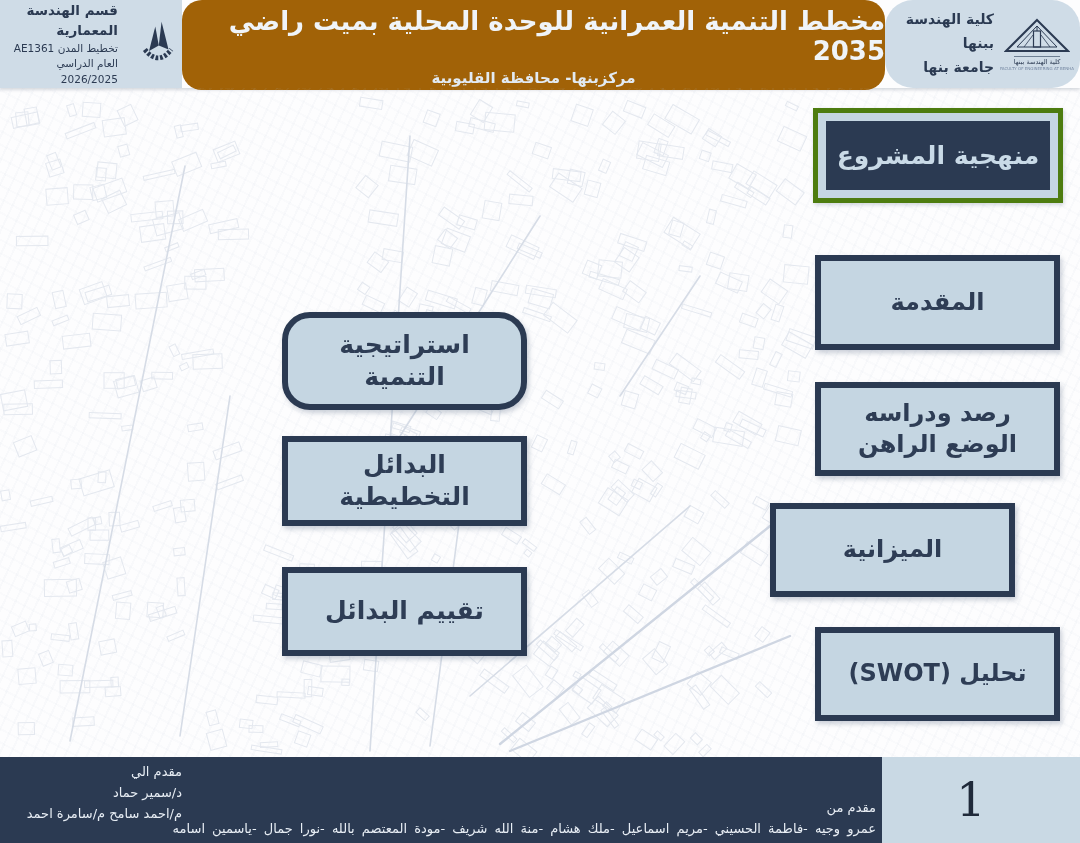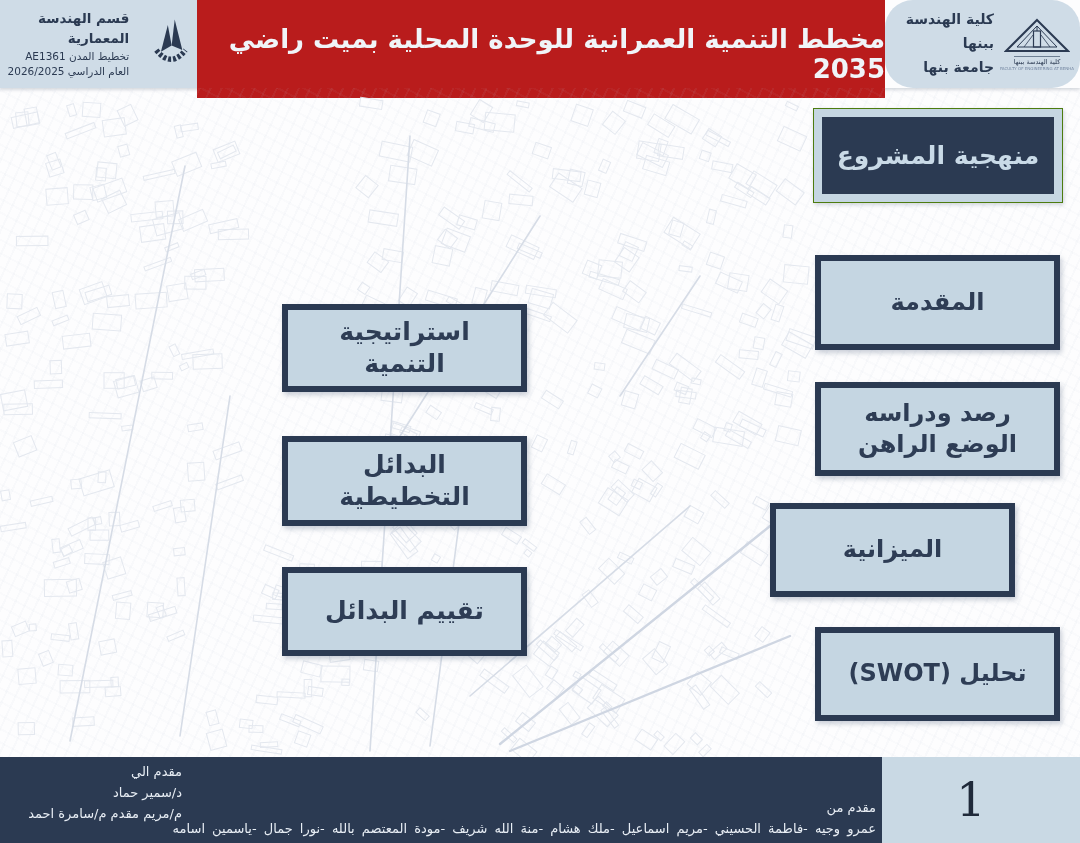--- a/index.html
+++ b/index.html
@@ -4,28 +4,28 @@
 <style>
   html,body{margin:0;padding:0;background:#ffffff;}
   .slide{
     position:relative;width:1080px;height:843px;overflow:hidden;
     background:#fdfdfe;
     font-family:"DejaVu Sans", sans-serif;
   }
   
   .hdr{position:absolute;top:0;left:0;width:1080px;height:88px;display:flex;
        box-shadow:0 2px 3px rgba(40,55,80,.18);}
-  .dept-panel{width:197px;height:100%;background:#cfdce7;display:flex;align-items:center;
+  .dept-panel{width:182px;height:100%;background:#cfdce7;display:flex;align-items:center;
       justify-content:flex-end;gap:22px;box-sizing:border-box;padding:4px 6px 4px 4px;}
   .dept-text{direction:rtl;text-align:right;color:#2b3a52;line-height:1.5;}
   .dept-line1{font-size:13.5px;font-weight:bold;}
   .dept-line2{font-size:10.5px;}
   .dept-line3{font-size:10.5px;}
-  .title-panel{flex:1;height:100%;background:#b91c1c;display:flex;flex-direction:column;
-      align-items:center;justify-content:center;gap:3px;padding-top:10px;}
+  .title-panel{flex:1;height:100%;background:#a16207;display:flex;flex-direction:column;
+      align-items:center;justify-content:center;gap:3px;padding-top:2px;border-radius:20px;}
   .main-title{direction:rtl;color:#f0f4f8;font-size:26px;font-weight:bold;letter-spacing:.5px;}
   .sub-title{direction:rtl;color:#e2eaf2;font-size:15px;font-weight:bold;}
   .fac-panel{width:195px;height:100%;background:#cfdce7;display:flex;align-items:center;
       justify-content:flex-end;gap:8px;box-sizing:border-box;padding:4px 8px 4px 4px;border-radius:28px;}
   .fac-text{direction:rtl;text-align:right;color:#2b3a52;line-height:1.7;}
   .fac-line{font-size:14px;font-weight:bold;}
   .fac-logo-wrap{display:flex;flex-direction:column;align-items:center;width:70px;}
   .fac-logo-caption{direction:rtl;font-size:6.5px;color:#2b3a52;white-space:nowrap;
       border-top:1px solid #6d7f93;margin-top:2px;padding-top:1px;}
   .fac-logo-caption-en{font-size:4px;color:#7285a0;white-space:nowrap;}
@@ -39,21 +39,21 @@
      background:
        repeating-linear-gradient(115deg, rgba(185,196,214,.07) 0 2px, transparent 2px 10px),
        repeating-linear-gradient(28deg, rgba(185,196,214,.05) 0 2px, transparent 2px 12px);}
   
   .abox{position:absolute;box-sizing:border-box;background:#c5d6e2;border:6px solid #2b3a52;
       display:flex;align-items:center;justify-content:center;text-align:center;
       color:#2e3d55;font-weight:bold;direction:rtl;
       box-shadow:2px 3px 5px rgba(110,122,145,.35);cursor:pointer;}
   .abox .lbl{padding:0 10px;line-height:1.3;}
   .method{position:absolute;left:813px;top:108px;width:250px;height:95px;box-sizing:border-box;
-      background:#c5d6e2;padding:8px;border:1px solid #4d7c0f;
+      background:#c5d6e2;padding:8px;border:5px solid #4d7c0f;
       box-shadow:1px 2px 4px rgba(110,122,145,.3);cursor:pointer;}
   .method-inner{width:100%;height:100%;background:#2b3a52;display:flex;align-items:center;
       justify-content:center;color:#c9dae7;font-size:25px;font-weight:bold;direction:rtl;}
   .fs25{font-size:24px;justify-content:center;}
   .fs26{font-size:25px;}
   
   .ftr{position:absolute;left:0;top:757px;width:882px;height:86px;background:#2b3a52;color:#e8eef5;}
   .credits-from{position:absolute;top:5px;right:6px;direction:rtl;text-align:right;
       font-size:13px;line-height:1.6;white-space:nowrap;margin-top:36px;}
   .credits-from .names{font-size:13px;word-spacing:3px;}
@@ -79,20 +79,21 @@
       </div>
       <svg width="50" height="66" viewBox="0 0 52 68">
         <path d="M31 2 L41 42 L27 36 Z" fill="#2b3a52"></path>
         <path d="M22 9 L27 36 L13 44 Z" fill="#2b3a52"></path>
         <path d="M7 42 Q26 66 45 42" fill="none" stroke="#2b3a52" stroke-width="7" stroke-dasharray="4 2.5"></path>
       </svg>
     </div>
 
     <div class="title-panel">
       <div class="main-title">مخطط التنمية العمرانية للوحدة المحلية بميت راضي 2035</div>
+      <div class="sub-title">مركزبنها- محافظة القليوبية</div>
     </div>
 
     <div class="fac-panel">
       <div class="fac-text">
         <div class="fac-line">كلية الهندسة ببنها</div>
         <div class="fac-line">جامعة بنها</div>
       </div>
       <div class="fac-logo-wrap">
         <svg width="66" height="36" viewBox="0 0 66 36">
           <path d="M33 2 L64 33 L2 33 Z" fill="none" stroke="#2b3a52" stroke-width="2"></path>
@@ -533,38 +534,38 @@
   <div class="abox fs25" style="left:815px;top:382px;width:245px;height:94px;">
     <span class="lbl">رصد ودراسه الوضع الراهن</span>
   </div>
   <div class="abox fs25" style="left:770px;top:503px;width:245px;height:94px;">
     <span class="lbl">الميزانية</span>
   </div>
   <div class="abox fs25" style="left:815px;top:627px;width:245px;height:94px;">
     <span class="lbl">تحليل (SWOT)</span>
   </div>
 
-  <div class="abox fs26" style="left:282px;top:304px;width:245px;height:88px;">
+  <div class="abox fs26" style="left:282px;top:312px;width:245px;height:98px;border-radius:28px;">
     <span class="lbl">استراتيجية التنمية</span>
   </div>
   <div class="abox fs26" style="left:282px;top:436px;width:245px;height:90px;">
     <span class="lbl">البدائل التخطيطية</span>
   </div>
   <div class="abox fs26" style="left:282px;top:567px;width:245px;height:89px;">
     <span class="lbl">تقييم البدائل</span>
   </div>
 
   <div class="ftr">
     <div class="credits-from">
       <div>مقدم من</div>
       <div class="names">عمرو وجيه  -فاطمة الحسيني  -مريم اسماعيل  -ملك هشام  -منة الله شريف  -مودة المعتصم بالله  -نورا جمال  -ياسمين اسامه</div>
     </div>
     <div class="credits-to">
       <div>مقدم الي</div>
       <div>د/سمير حماد</div>
-      <div>م/مريم مقدم  م/سامرة احمد</div>
+      <div>م/احمد سامح  م/سامرة احمد</div>
     </div>
   </div>
   <div class="page-box">
     <div class="page-num">1</div>
   </div>
 
 </div>
 
 </body></html>

